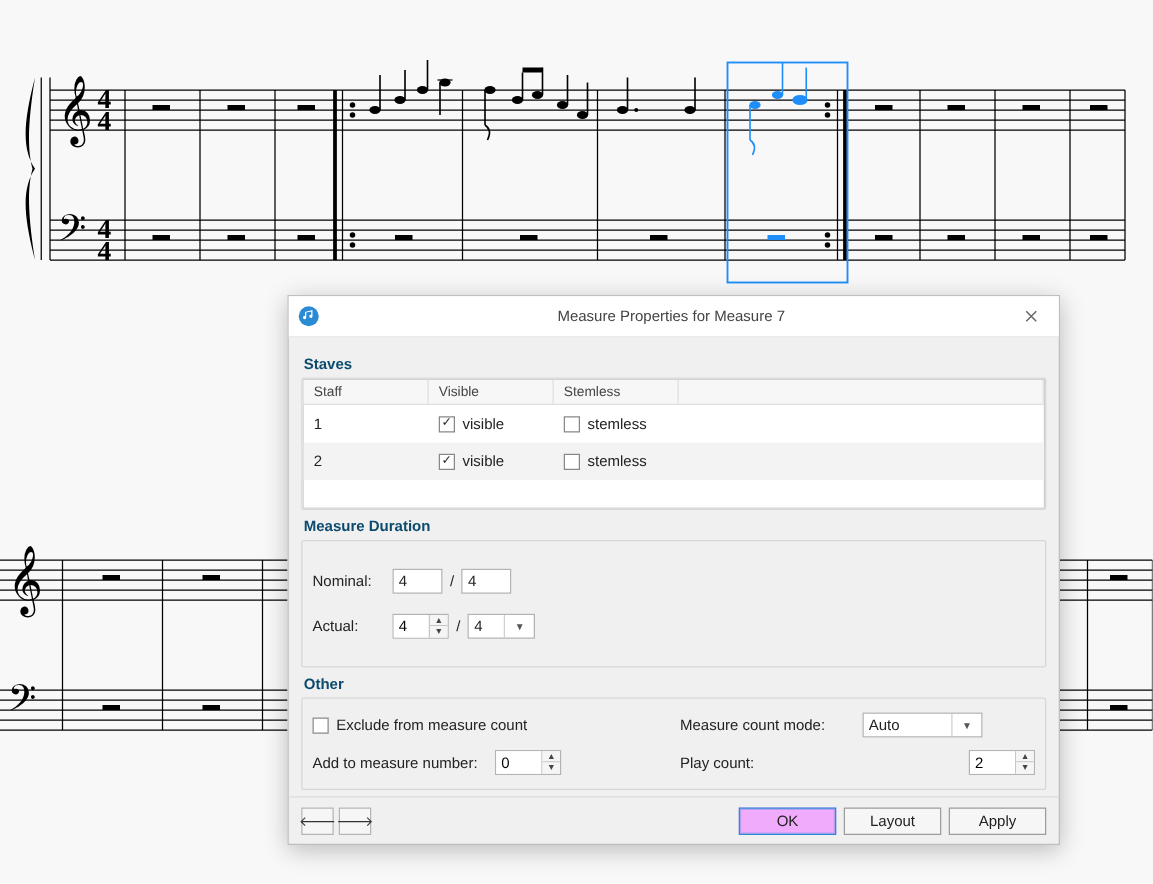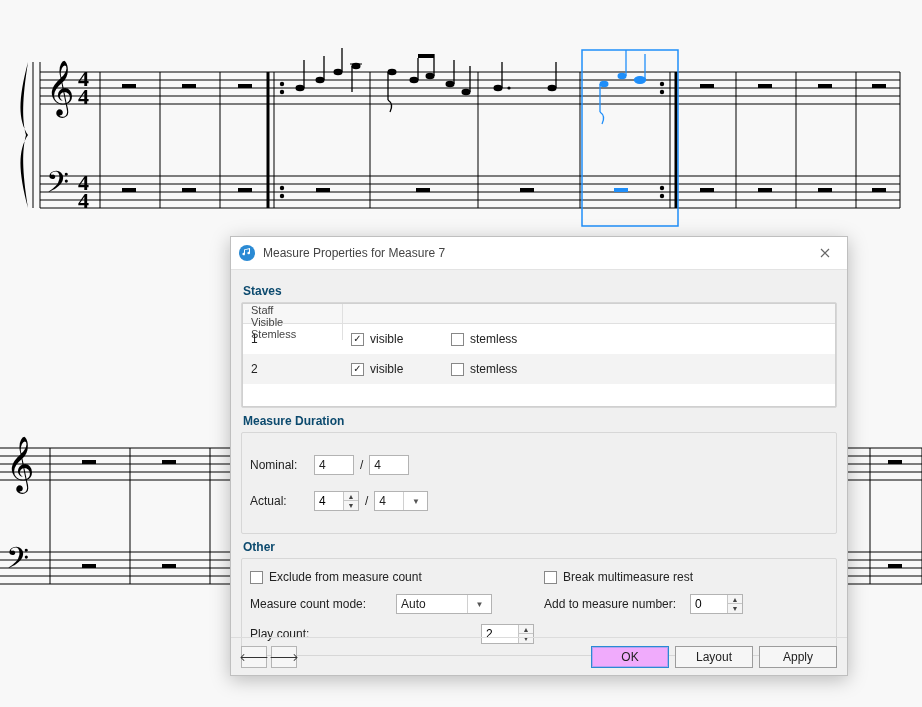--- a/index.html
+++ b/index.html
@@ -27,38 +27,38 @@
   .brace{fill:#000;}
   .glyph{font-family:serif;user-select:none;}
   
   .dialog{
     position:absolute;left:230px;top:236px;width:618px;height:440px;
     background:#f0f0f0;border:1px solid #bfbfbf;
     box-shadow:0 4px 18px rgba(0,0,0,.25);
   }
   .titlebar{
     height:28px;display:flex;align-items:center;padding:16px 8px;
-    background:#fff;border-bottom:1px solid #e3e3e3;
+    background:#fff;border-bottom:1px solid #e3e3e3;text-align:center;
   }
   .title-icon{
     width:16px;height:16px;border-radius:8px;background:#2a8ad4;
     display:inline-flex;align-items:center;justify-content:center;margin-right:8px;flex-shrink:0;
   }
   .title-icon svg{width:10px;height:10px;}
   .title-text{flex:1;font-size:12px;color:#444;}
   .close-x{width:28px;height:100%;display:flex;align-items:center;justify-content:center;color:#666;cursor:pointer;}
   .body{padding:10px 10px 6px;}
   .section-title{font-weight:bold;margin:4px 0 4px 2px;color:#0c4a6e;}
   .panel{
     background:#f0f0f0;border:1px solid #d7d7d7;border-radius:2px;
     padding:6px 8px;margin-bottom:6px;
   }
   
   .st-table{width:100%;border:1px solid #d0d0d0;background:#fff;}
-  .st-head{display:flex;background:#f7f7f7;border-bottom:1px solid #e0e0e0;height:20px;font-size:11px;flex-direction:column;}
+  .st-head{display:flex;background:#f7f7f7;border-bottom:1px solid #e0e0e0;height:20px;font-size:11px;}
   .st-head>div{border-right:1px solid #e0e0e0;display:flex;align-items:center;justify-content:center;color:#444;}
   .st-row{display:flex;height:30px;align-items:center;}
   .st-row.alt{background:#f3f3f3;}
   .col-staff{width:100px;padding-left:8px;justify-content:flex-start !important;}
   .col-vis{width:100px;padding-left:8px;justify-content:flex-start !important;}
   .col-stem{width:100px;padding-left:8px;justify-content:flex-start !important;}
   .st-row .col-staff,.st-row .col-vis,.st-row .col-stem{display:flex;align-items:center;gap:6px;}
   .st-tail{height:22px;}
   
   .chk{width:13px;height:13px;border:1px solid #888;background:#fff;display:inline-flex;align-items:center;justify-content:center;cursor:pointer;flex-shrink:0;}
@@ -334,24 +334,20 @@
       </div>
     </div>
 
     <div class="section-title">Other</div>
     <div class="panel">
       <div class="other-grid">
         <div class="og-row">
           <span class="chk"></span>
           <span>Exclude from measure count</span>
         </div>
-        <div class="og-row">
-          <span class="chk"></span>
-          <span>Break multimeasure rest</span>
-        </div>
 
         <div class="og-row">
           <span class="og-label">Measure count mode:</span>
           <span class="sel sel-wide">
             <span style="flex:1">Auto</span>
             <span class="caret">▼</span>
           </span>
         </div>
 
         <div class="og-row">

